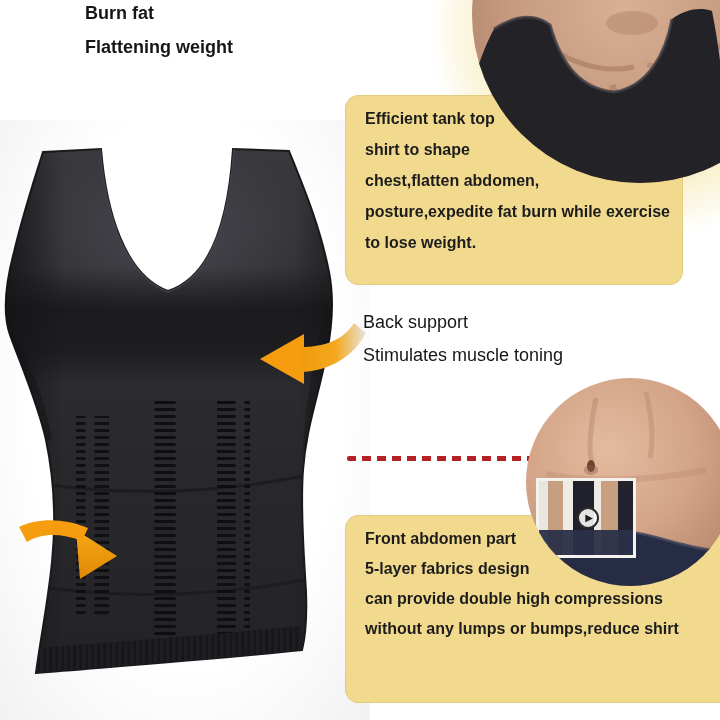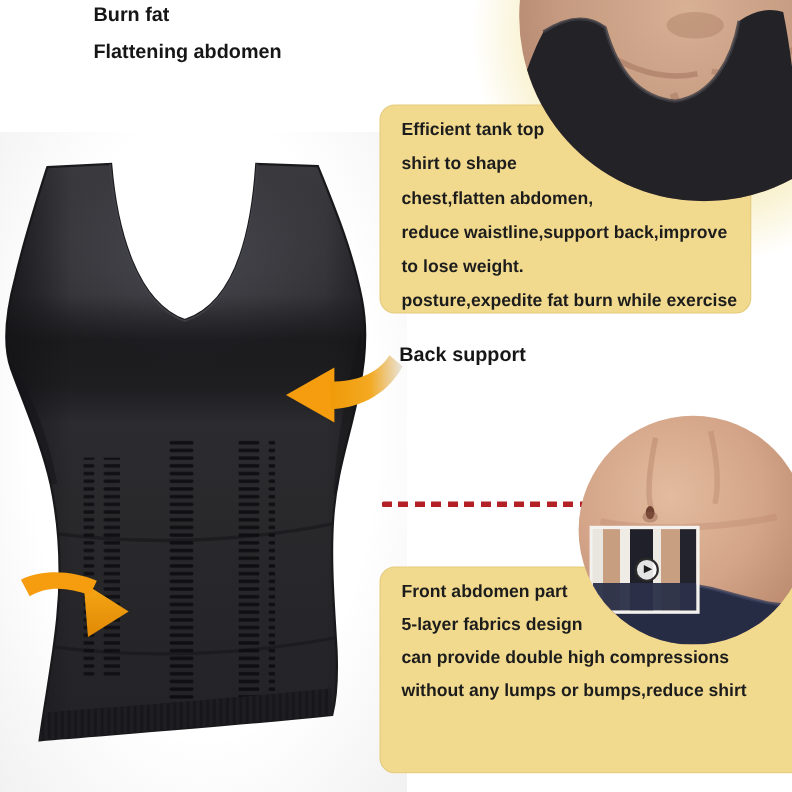--- a/index.html
+++ b/index.html
@@ -18,21 +18,21 @@
   }
   .backdrop-tank{
     position:absolute;left:0;top:120px;width:370px;height:600px;
     background:radial-gradient(ellipse at 50% 45%, rgba(0,0,0,0) 60%, rgba(60,60,58,.07) 100%);
     z-index:1;
   }
   
   .feature-list{position:absolute;left:85px;top:-4px;z-index:3;}
   .feature-list div{font-weight:bold;font-size:18px;line-height:34px;white-space:nowrap;}
   .mid-note{position:absolute;left:363px;top:306px;z-index:3;}
-  .mid-note div{font-weight:bold;font-size:18px;line-height:33px;white-space:nowrap;}
+  .mid-note div{font-weight:normal;font-size:18px;line-height:33px;white-space:nowrap;}
   .ybox{
     position:absolute;background:#f1da8e;border-radius:14px;z-index:3;
     box-shadow:0 0 0 1px rgba(210,185,110,.45) inset;
   }
   .ybox .ln{font-weight:bold;font-size:16px;line-height:31px;white-space:nowrap;color:#1c1c1c;}
   #box-top{left:345px;top:95px;width:338px;height:190px;padding:8px 0 0 20px;box-sizing:border-box;}
   #box-bottom{left:345px;top:515px;width:400px;height:188px;padding:9px 0 0 20px;box-sizing:border-box;}
   #box-bottom .ln{line-height:30px;}
   
   .dash-line{
@@ -161,39 +161,39 @@
     <path d="M 328 300 C 315 350 306 400 303 450 L 330 450 Z" fill="#141417" opacity="0.45"></path>
   </g>
 </svg>
 
 <div class="dash-line"></div>
 
 <div class="ybox" id="box-top">
   <div class="ln">Efficient tank top</div>
   <div class="ln">shirt to shape</div>
   <div class="ln">chest,flatten abdomen,</div>
-  <div class="ln">reduce waistline,support back,improve</div>
+  <div class="ln">posture,expedite fat burn while exercise</div>
   <div class="ln">to lose weight.</div>
-  <div class="ln">posture,expedite fat burn while exercise</div>
 </div>
 
 <div class="ybox" id="box-bottom">
   <div class="ln">Front abdomen part</div>
   <div class="ln">5-layer fabrics design</div>
   <div class="ln">can provide double high compressions</div>
   <div class="ln">without any lumps or bumps,reduce shirt</div>
 </div>
 
 <div class="feature-list">
   <div>Burn fat</div>
-  <div>Flattening abdomen</div>
+  <div>Flattening weight</div>
 </div>
 
 <div class="mid-note">
   <div>Back support</div>
+  <div>Stimulates muscle toning</div>
 </div>
 
 <div class="circle" id="chest-photo" style="background:radial-gradient(circle at 45% 48%, #d8b094 0%, #c59a80 45%, #ad7f66 78%, #9a6e58 100%);">
   <svg width="336" height="336" viewBox="0 0 336 336">
 
     <path d="M 70 196 C 105 220 135 226 162 220" fill="none" stroke="#8a5a44" stroke-width="5" opacity="0.35"></path>
     <path d="M 175 218 C 200 222 228 214 252 196" fill="none" stroke="#8a5a44" stroke-width="5" opacity="0.3"></path>
     <ellipse cx="160" cy="176" rx="26" ry="12" fill="#8a5a44" opacity="0.25"></ellipse>
     <path d="M 140 238 C 150 262 150 270 146 282" fill="none" stroke="#7c4c38" stroke-width="7" opacity="0.25"></path>
 

